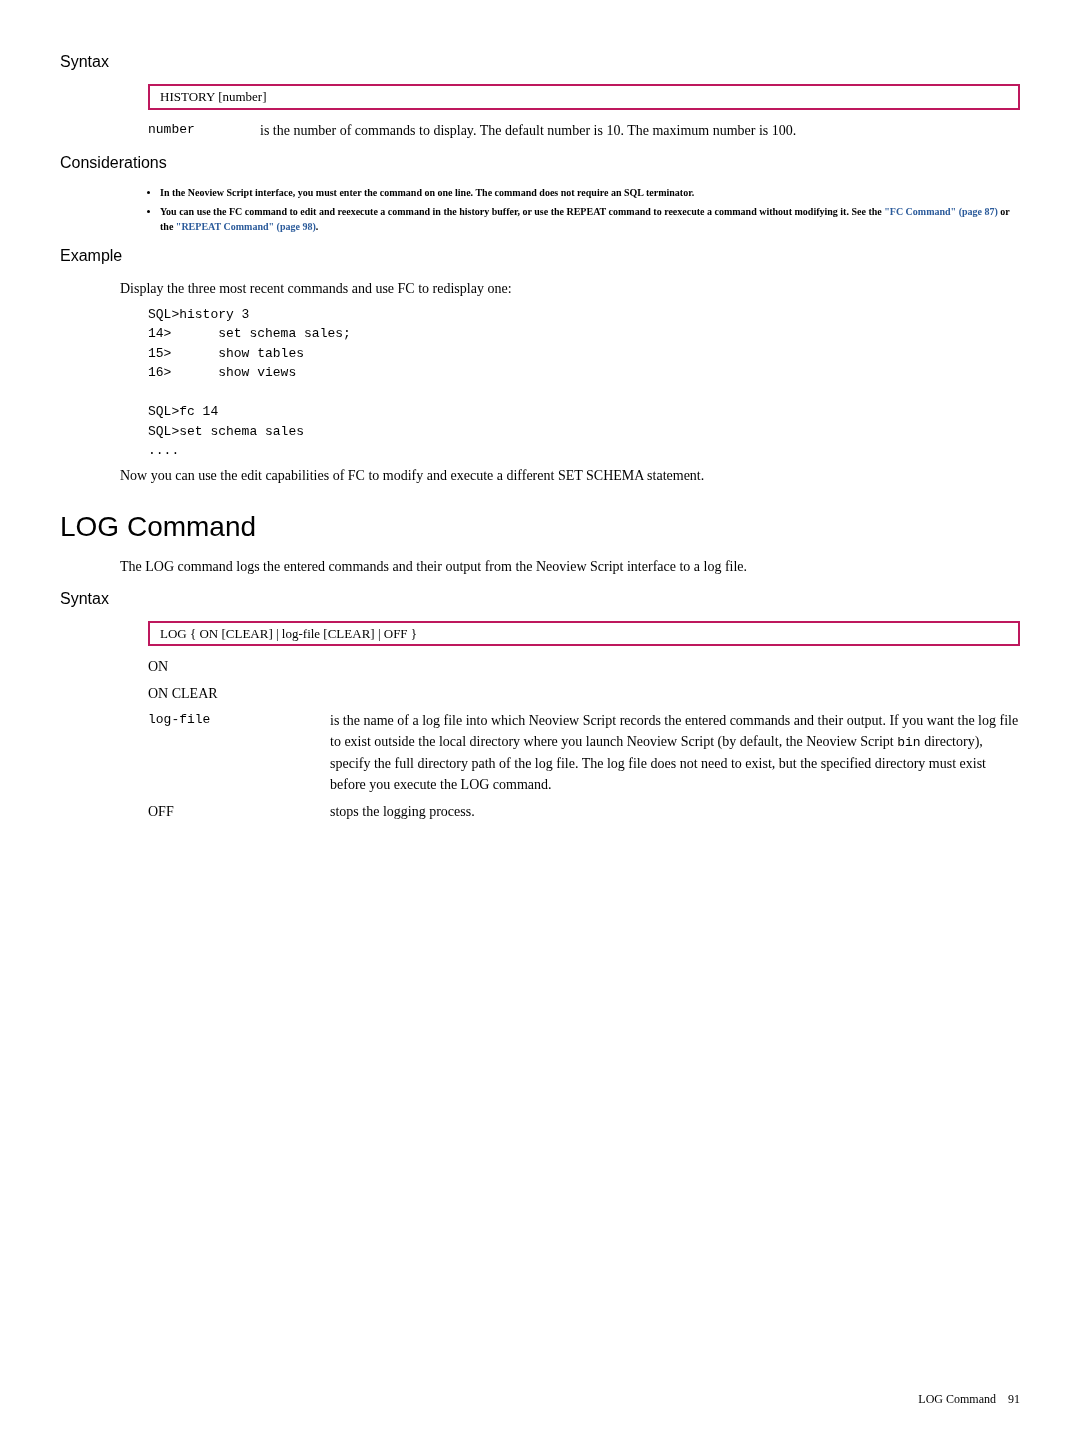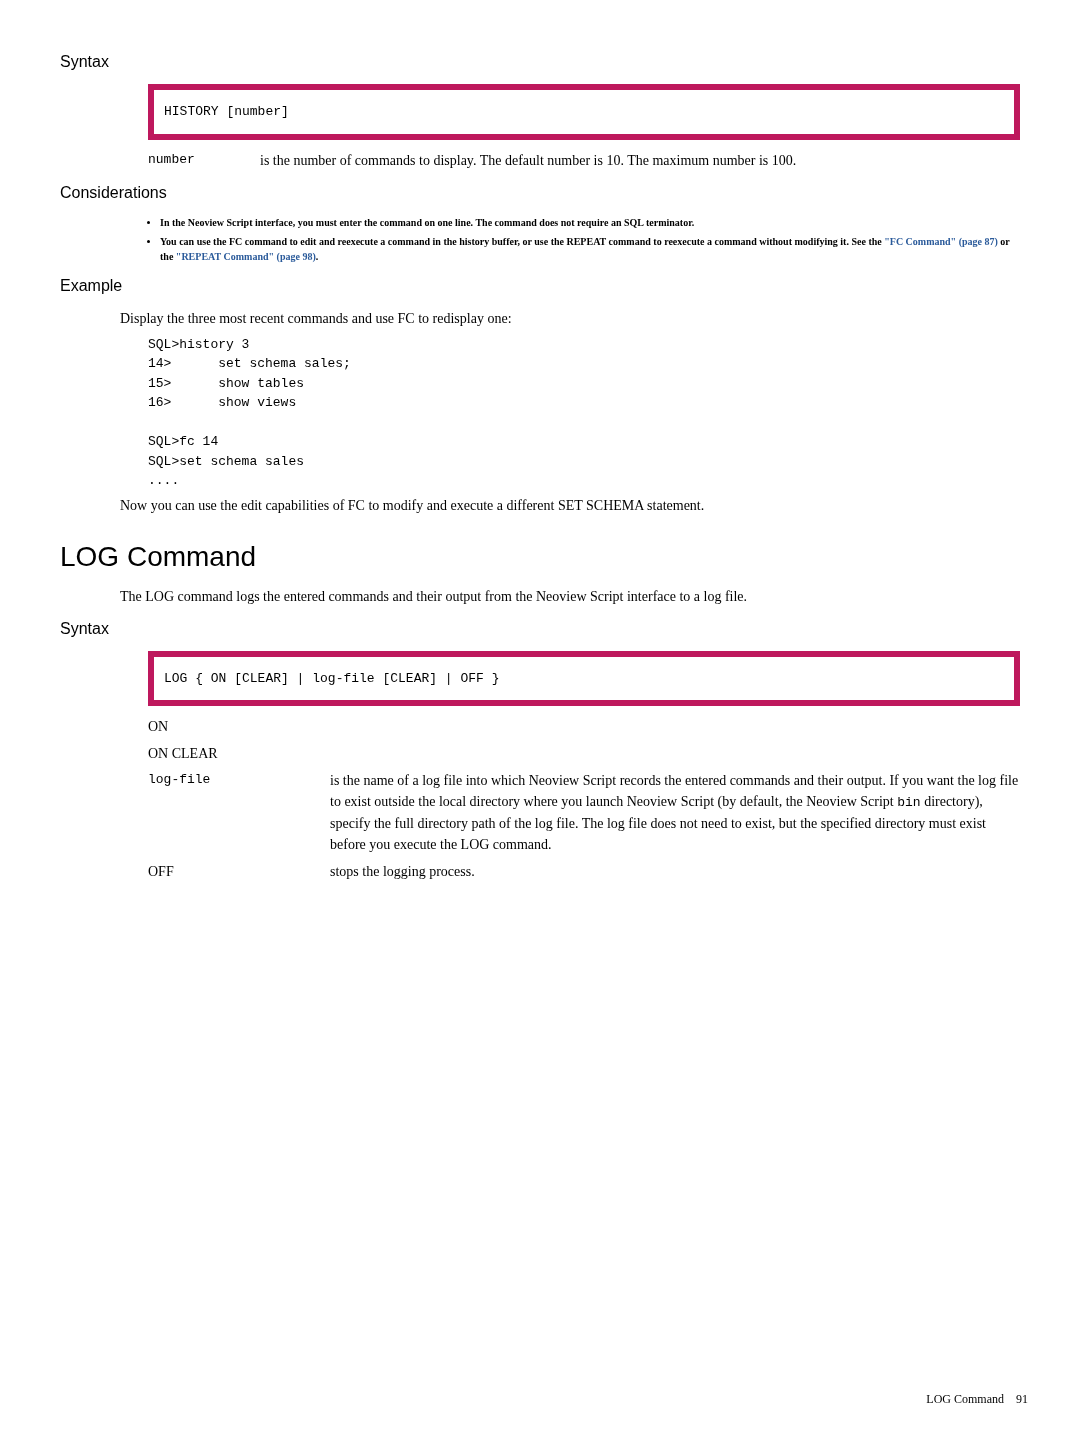--- a/index.html
+++ b/index.html
@@ -20,24 +20,24 @@
     font-size: 16px;
     margin: 10px 0 10px 0;
   }
   h1.command {
     font-family: Arial, Helvetica, sans-serif;
     font-weight: 300;
     font-size: 28px;
     margin: 20px 0 8px 0;
   }
   .code-box {
-    border: 6px solid #be185d;
+    border: 2px solid #be185d;
     margin: 0 0 10px 88px;
-    padding: 12px 10px;
-    font-family: Liberation Mono, monospace;
+    padding: 1px 10px;
+    font-family: Liberation Serif, serif;
     font-size: 13px;
   }
   .param-block {
     margin-left: 88px;
   }
   .param-row {
     display: flex;
     margin-bottom: 6px;
   }
   .param-row .key {
@@ -83,21 +83,21 @@
   a.link {
     color: #2a5a9a;
     text-decoration: none;
   }
   .first-param-row .key {
     width: 80px;
   }
   .footer {
     position: absolute;
     bottom: 30px;
-    right: 52px;
+    right: 60px;
     font-size: 12px;
   }
 </style>
 </head>
 <body>
 
 <h2 class="section">Syntax</h2>
 
 <div class="code-box">HISTORY [number]</div>
 

